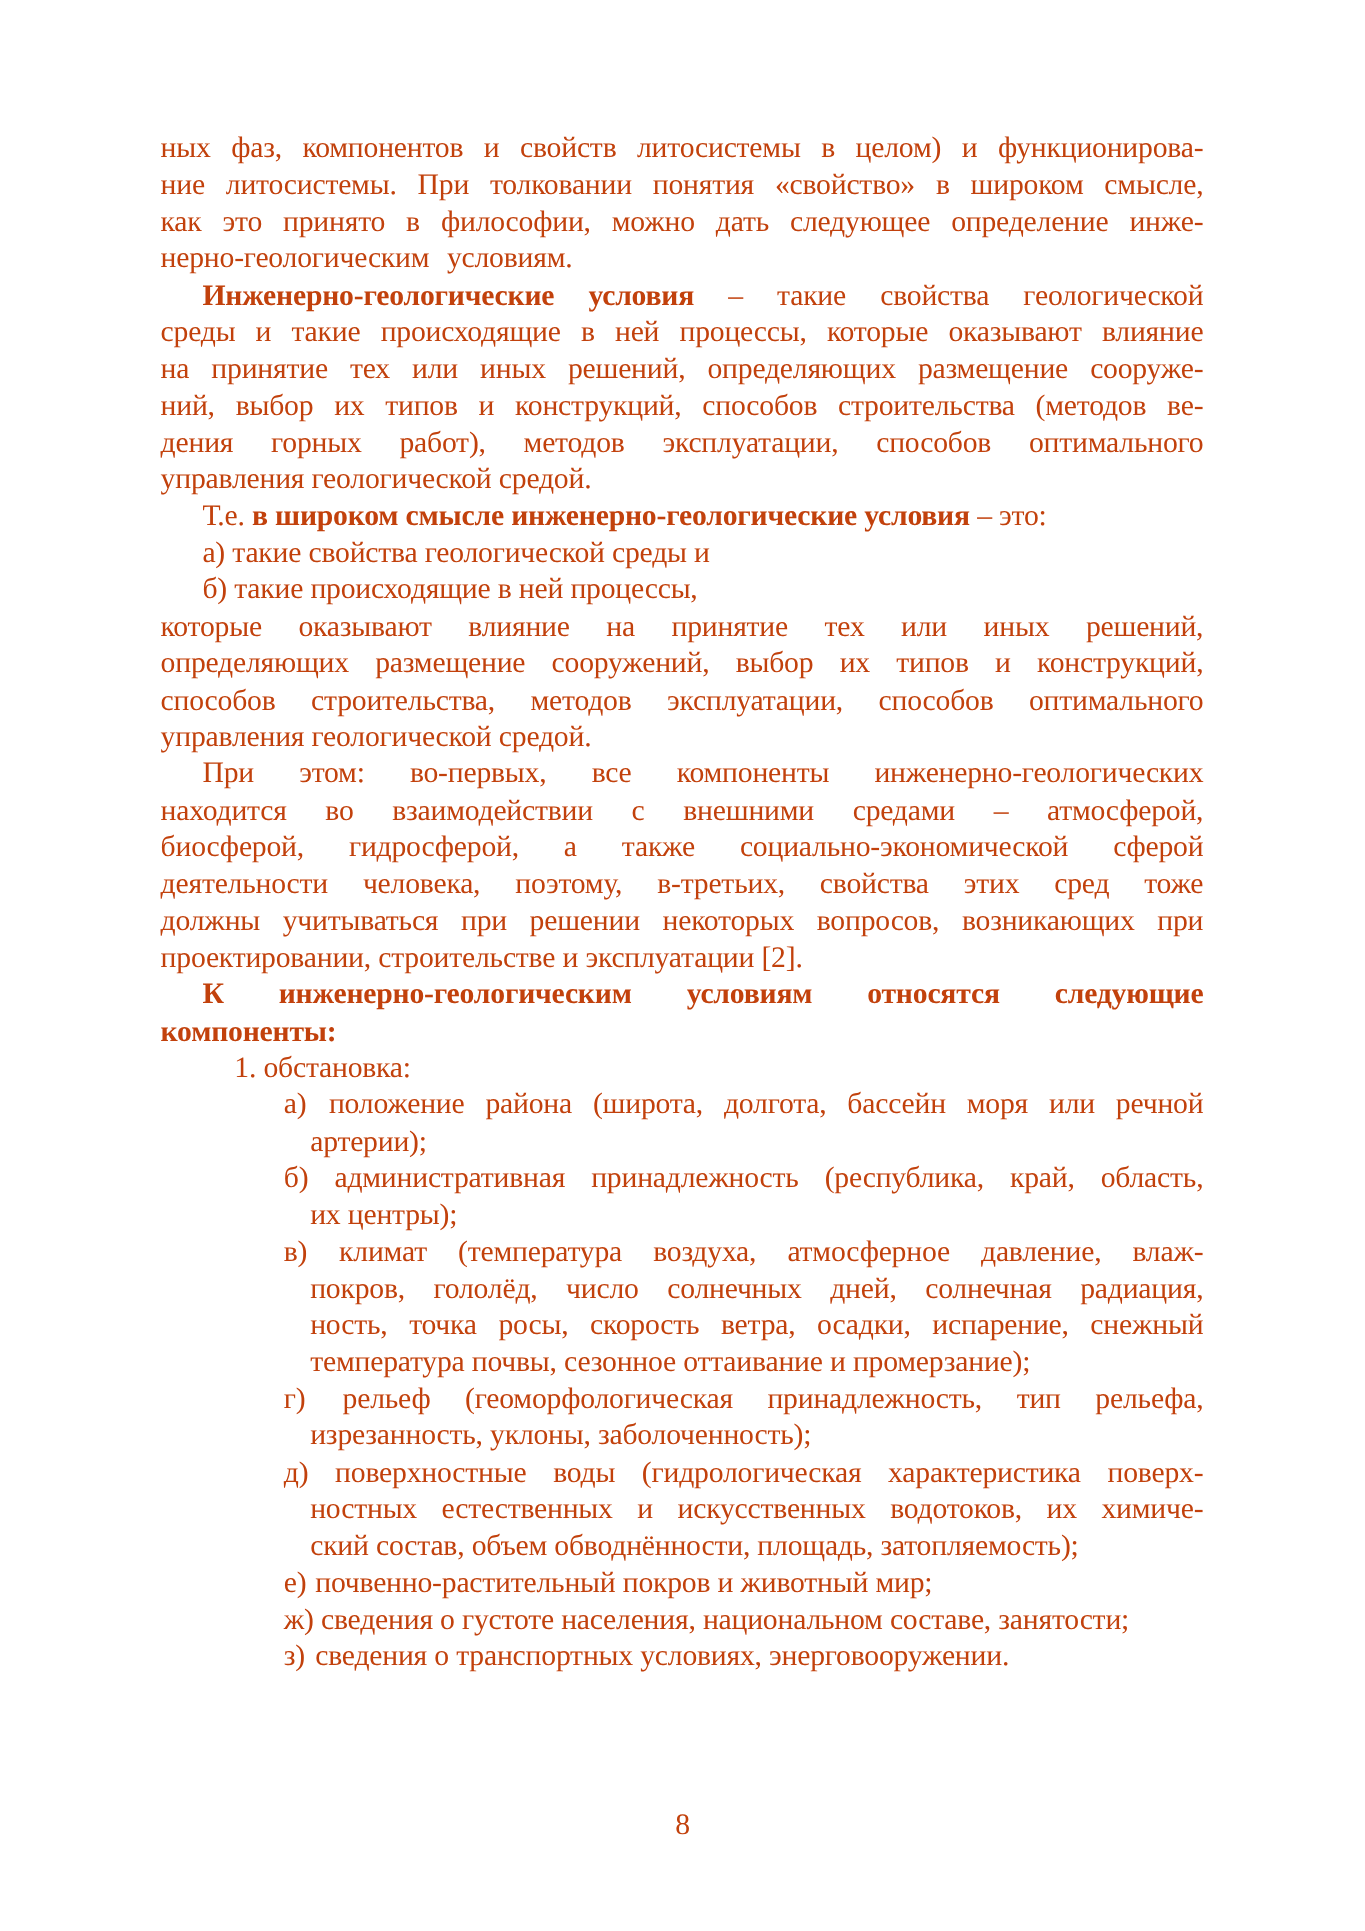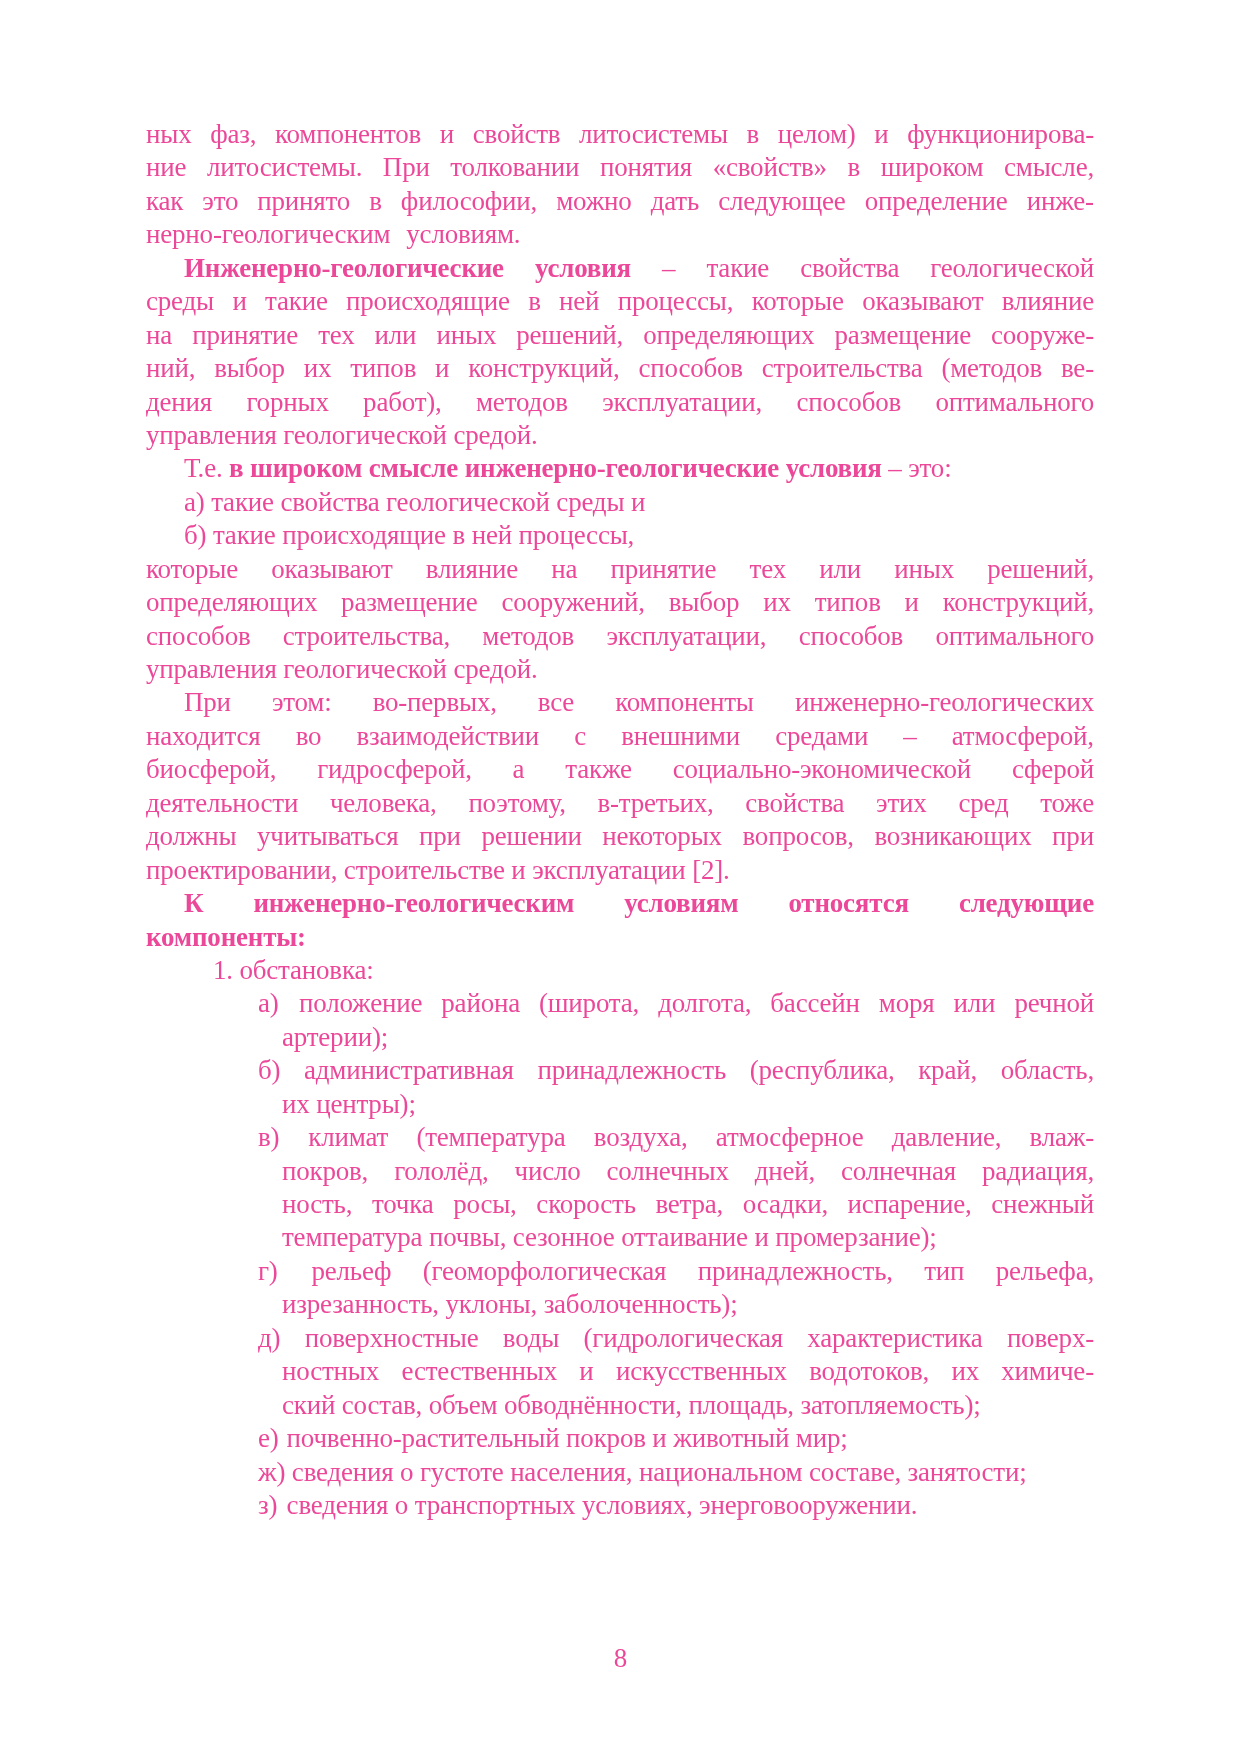--- a/index.html
+++ b/index.html
@@ -3,21 +3,21 @@
 <meta charset="utf-8">
 <style>
   html, body { margin: 0; padding: 0; }
   .page {
     position: relative;
     width: 1241px;
     height: 1755px;
     background: #ffffff;
     overflow: hidden;
     font-family: "Liberation Serif", "DejaVu Serif", serif;
-    color: #ec4899;
+    color: #c2410c;
   }
   #text-block {
     position: absolute;
     left: 146px;
     top: 118px;
     width: 948px;
   }
   .line {
     display: flex;
     align-items: baseline;
@@ -60,21 +60,21 @@
         <span class="word">целом)</span>
         <span class="word">и</span>
         <span class="word">функционирова-</span>
       </div>
       <div class="line j" style="padding-left: 0px;">
         <span class="word">ние</span>
         <span class="word">литосистемы.</span>
         <span class="word">При</span>
         <span class="word">толковании</span>
         <span class="word">понятия</span>
-        <span class="word">«свойств»</span>
+        <span class="word">«свойство»</span>
         <span class="word">в</span>
         <span class="word">широком</span>
         <span class="word">смысле,</span>
       </div>
       <div class="line j" style="padding-left: 0px;">
         <span class="word">как</span>
         <span class="word">это</span>
         <span class="word">принято</span>
         <span class="word">в</span>
         <span class="word">философии,</span>

